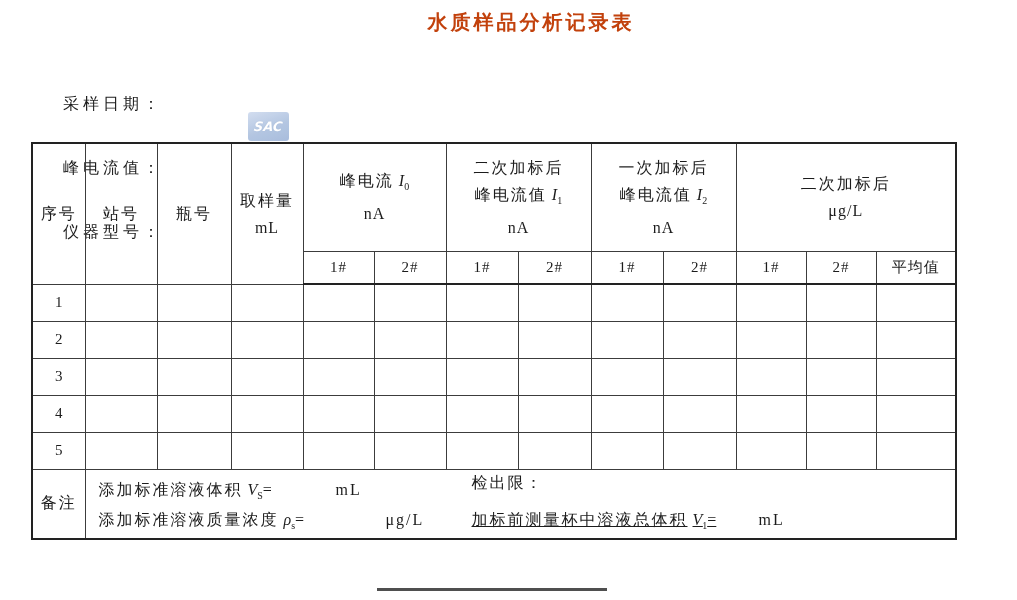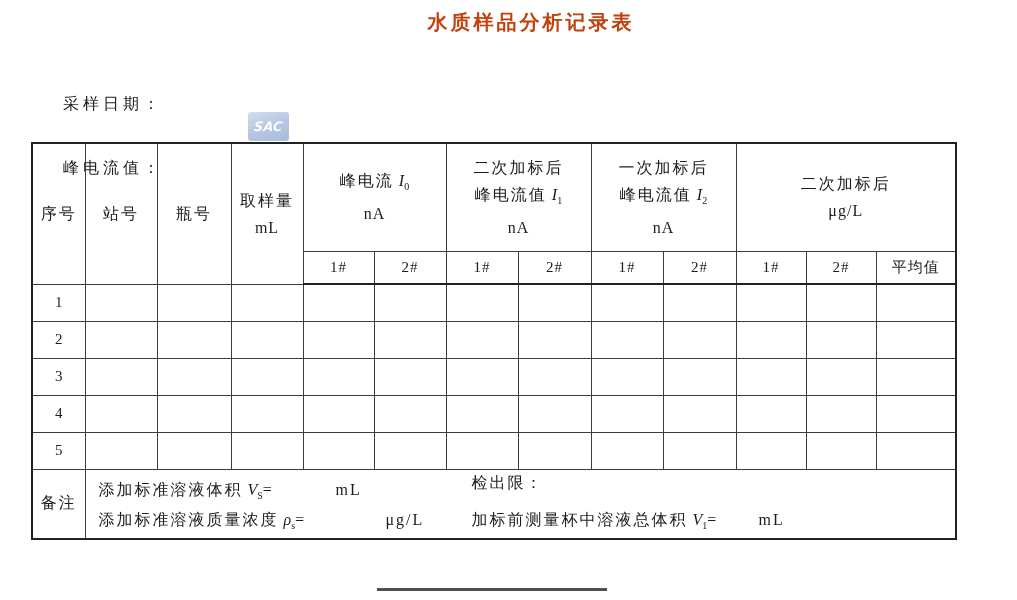--- a/index.html
+++ b/index.html
@@ -86,20 +86,21 @@
 </head>
 <body>
 
 <div class="title-wrap">
   <h1>水质样品分析记录表</h1>
 </div>
 
 <div class="meta">
   <div class="meta-line">采样日期：</div>
   <div class="meta-line">峰电流值：</div>
+  <div class="meta-line">仪器型号：</div>
 </div>
 
 <div class="watermark">
   <span>SAC</span>
 </div>
 
 <table class="record">
   <colgroup>
     <col style="width:53px">
       <col style="width:72px">
@@ -232,20 +233,20 @@
         <td></td>
     </tr>
     <tr class="remarks-row">
       <td class="remarks-label">备注</td>
       <td class="remarks-body" colspan="12">
         <span class="rm" style="left:13px; top:8px;"><span>添加标准溶液体积</span><span class="var">V</span><sub>S</sub><span class="eq">=</span></span>
         <span class="rm" style="left:250px; top:8px;">mL</span>
         <span class="rm" style="left:386px; top:1px;">检出限：</span>
         <span class="rm" style="left:13px; top:38px;"><span>添加标准溶液质量浓度</span><span class="var">ρ</span><sub>s</sub><span class="eq">=</span></span>
         <span class="rm" style="left:300px; top:38px;">μg/L</span>
-        <span class="rm" style="left:386px; top:38px;"><span>加标前测量杯中溶液总体积</span><span class="var">V</span><sub>1</sub><span class="eq">=</span></span>
+        <span class="rm" style="left:386px; top:38px;text-decoration:underline;"><span>加标前测量杯中溶液总体积</span><span class="var">V</span><sub>1</sub><span class="eq">=</span></span>
         <span class="rm" style="left:673px; top:38px;">mL</span>
       </td>
     </tr>
   </tbody>
 </table>
 
 <div class="footer-line"></div>
 
 </body></html>

